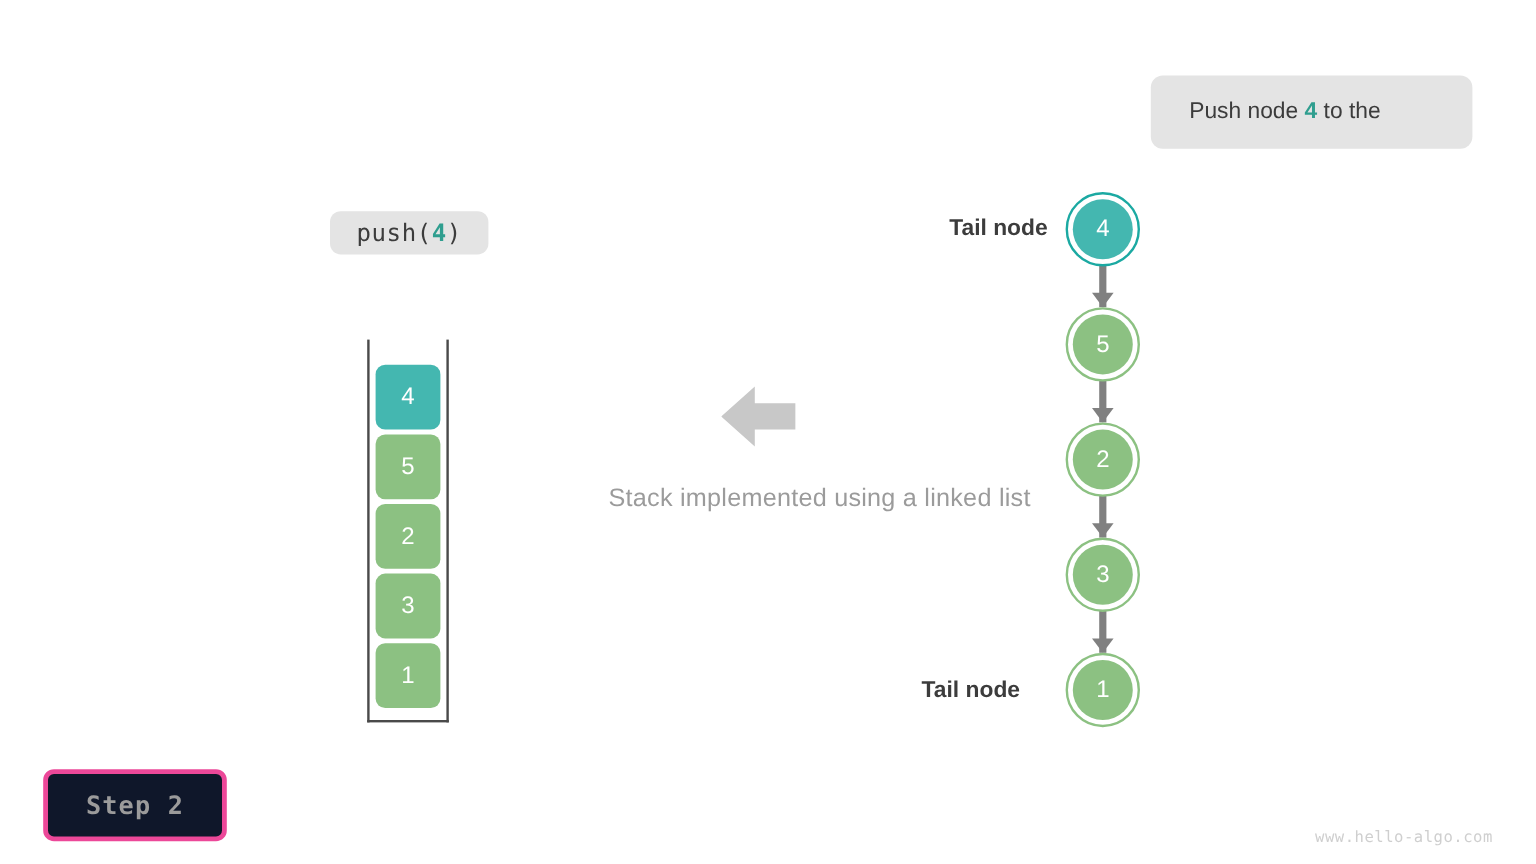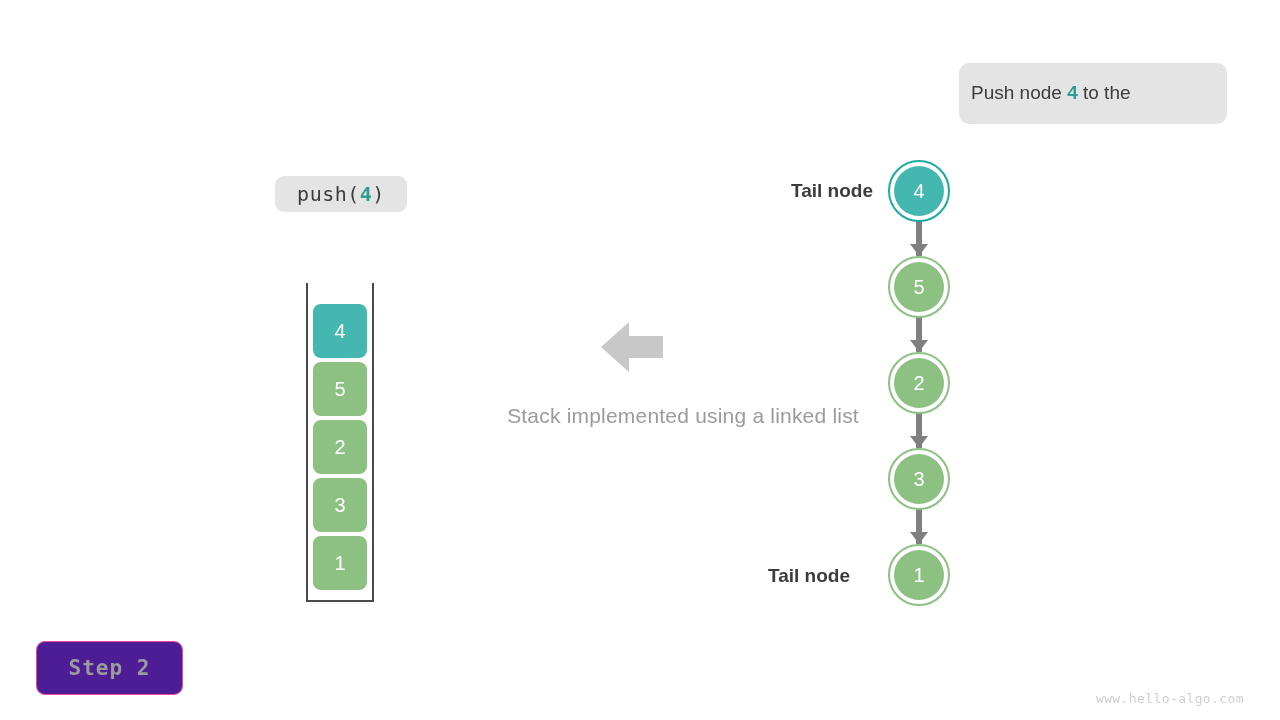--- a/index.html
+++ b/index.html
@@ -22,21 +22,21 @@
     background: #e4e4e4;
     border-radius: 10px;
     color: #3c3c3c;
   }
 
   
   #annotation-bubble {
     left: 959px;
     top: 63px;
     width: 268px;
-    padding: 16px 20px 18px 12px;
+    padding: 16px 20px 18px 32px;
     box-sizing: border-box;
     font-size: 19px;
     line-height: 27px;
   }
   #annotation-bubble .hl {
     color: #2f9e8f;
     font-weight: bold;
   }
 
   
@@ -183,23 +183,23 @@
   #head-node-label { left: 620px; top: 180px; width: 253px; }
   #tail-node-label { left: 604px; top: 565px; width: 246px; }
 
   
   #step-badge {
     position: absolute;
     left: 36px;
     top: 641px;
     width: 145px;
     height: 52px;
-    border: 1px solid #ec4899;
+    border: 4px solid #ec4899;
     border-radius: 9px;
-    background: #4c1d95;
+    background: #0f172a;
     display: flex;
     align-items: center;
     justify-content: center;
     font-family: "DejaVu Sans Mono", "Liberation Mono", monospace;
     font-size: 21px;
     font-weight: bold;
     letter-spacing: 1px;
     color: #9b9b9b;
   }
 

